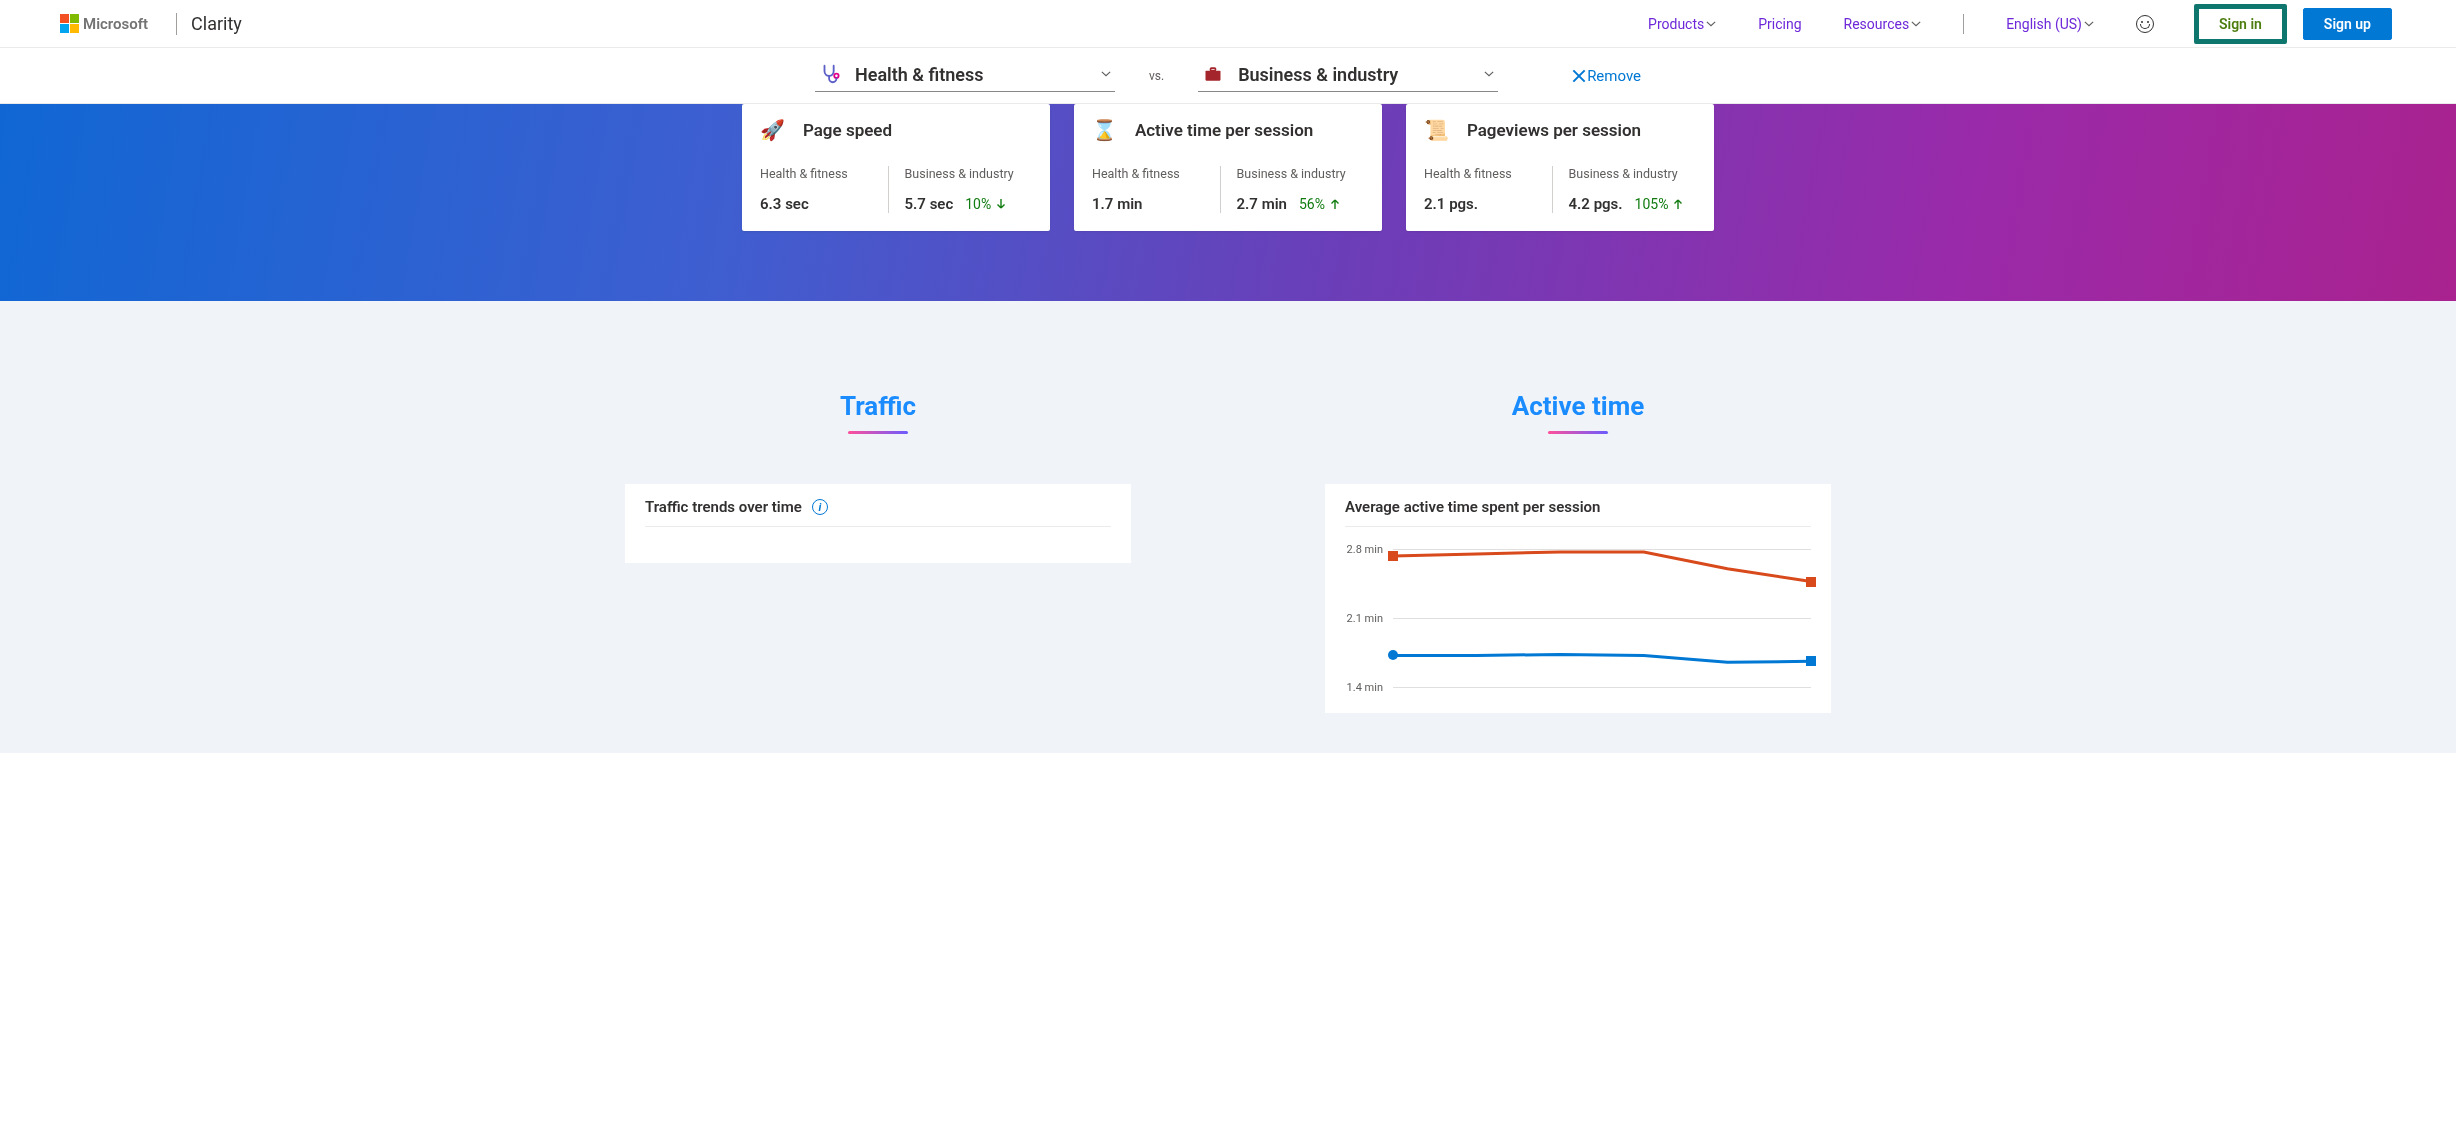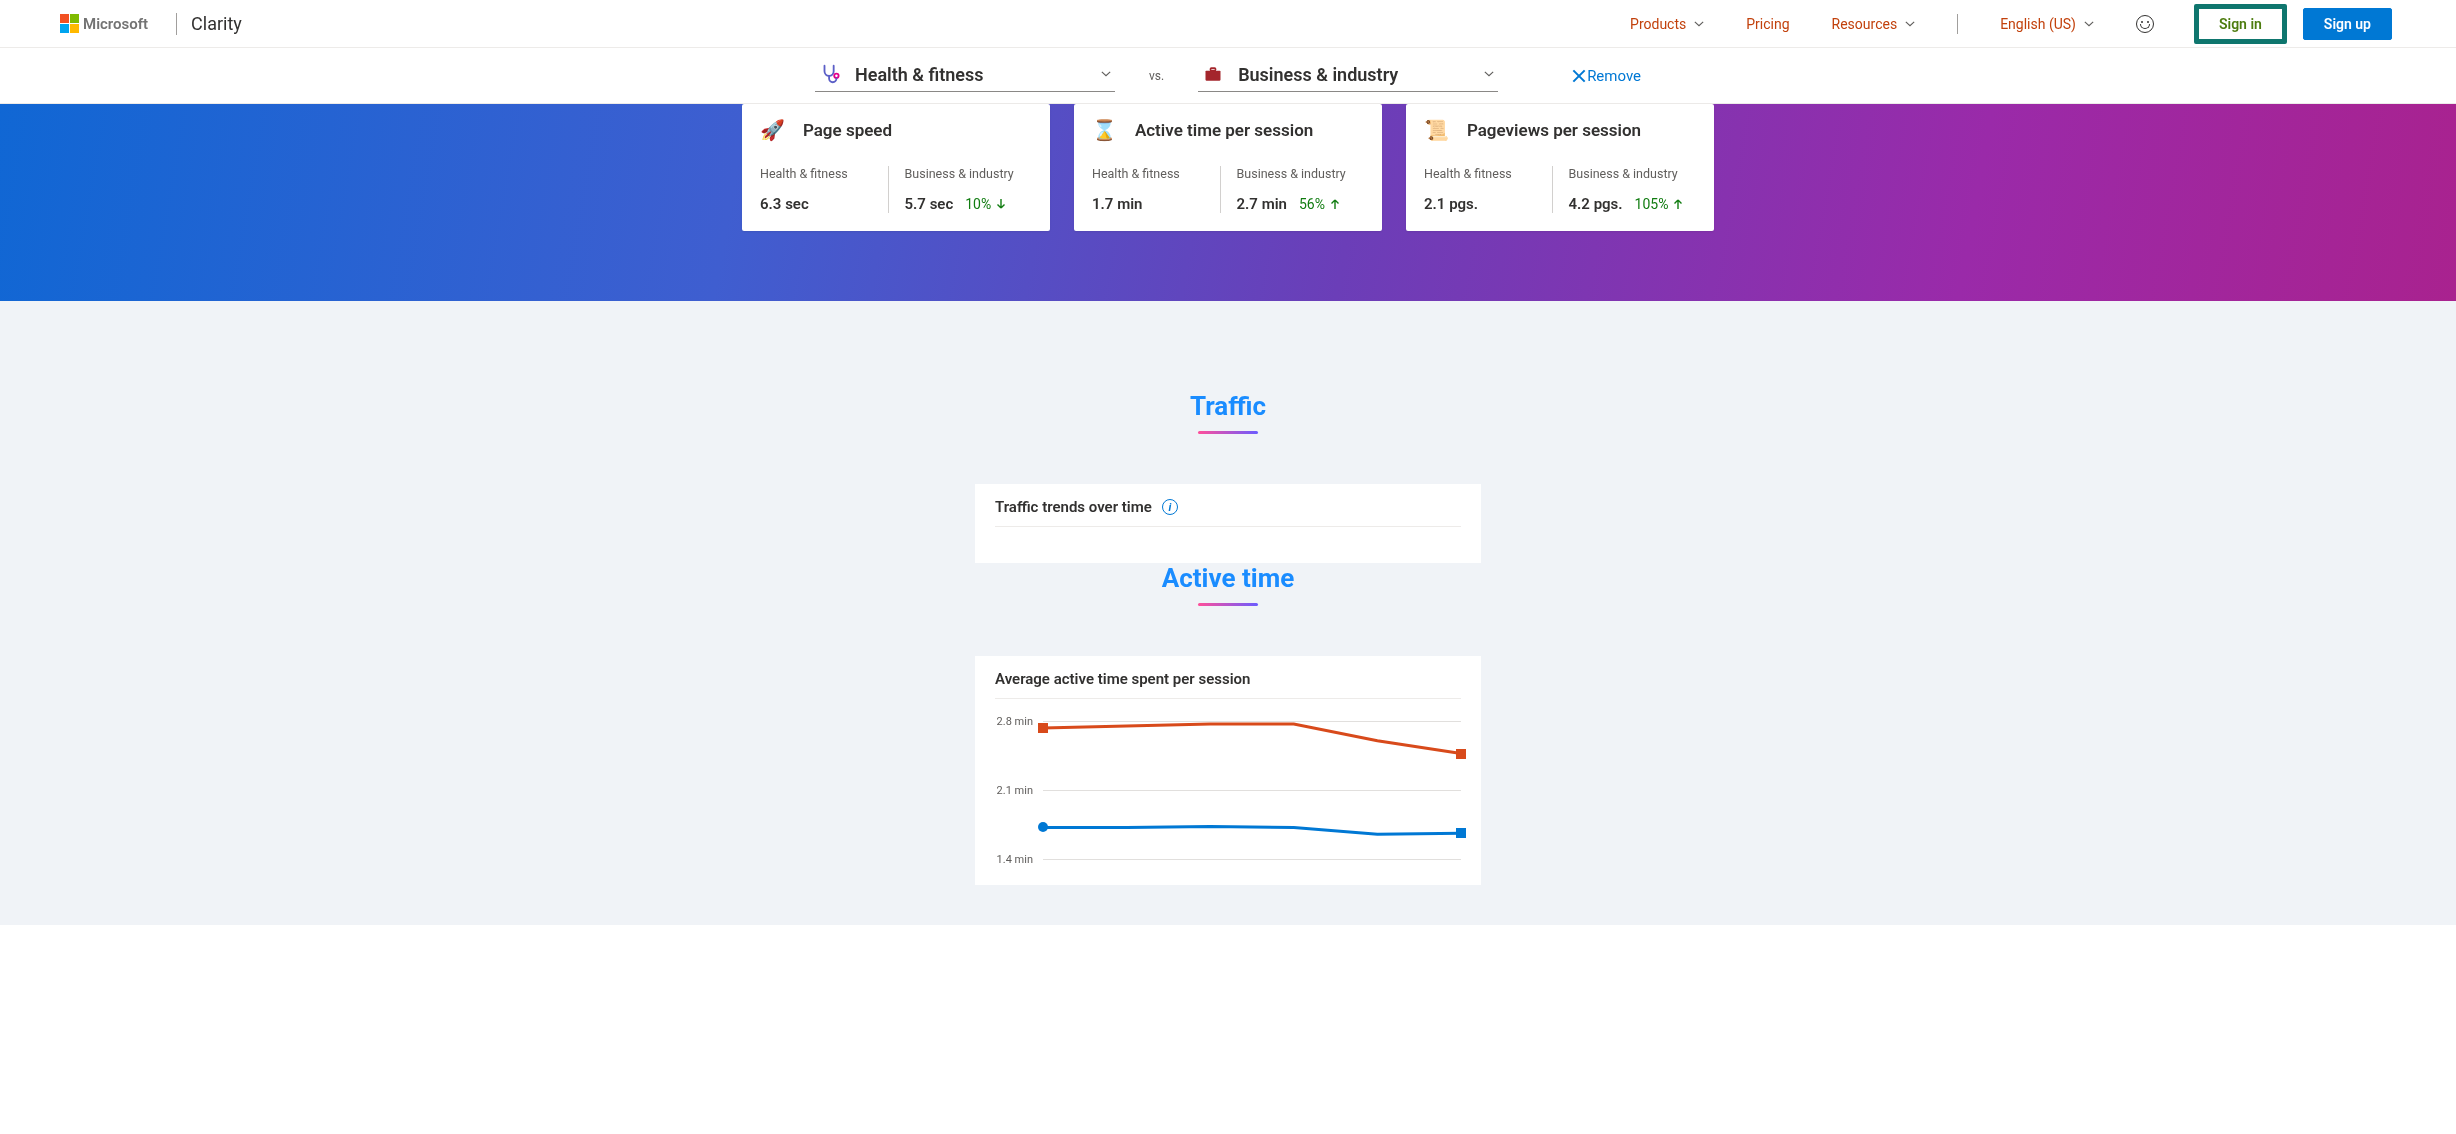--- a/index.html
+++ b/index.html
@@ -11,21 +11,21 @@
   .ms-sq { display:grid; grid-template-columns:9px 9px; grid-template-rows:9px 9px; gap:1px;}
   .ms-sq span:nth-child(1){background:#f25022;}
   .ms-sq span:nth-child(2){background:#7fba00;}
   .ms-sq span:nth-child(3){background:#00a4ef;}
   .ms-sq span:nth-child(4){background:#ffb900;}
   .ms-word { font-size:15px; color:#737373; font-weight:600;}
   .divider-v { width:1px; height:22px; background:#a19f9d; margin:0 14px;}
   .clarity-word { font-size:18px; font-weight:400; color:#323130;}
   .nav-spacer { flex:1; }
   .nav-items { display:flex; align-items:center; gap:42px; }
-  .nav-link { font-size:14px; color:#c2410c; display:flex; align-items:center; gap:8px; cursor:pointer;}
+  .nav-link { font-size:14px; color:#6d28d9; display:flex; align-items:center; gap:2px; cursor:pointer;}
   .chev { width:10px; height:10px;}
   .nav-sep { width:1px; height:20px; background:#a19f9d; }
   .smiley { width:18px; height:18px; border:1.5px solid #323130; border-radius:50%; position:relative; cursor:pointer;}
   .smiley::before, .smiley::after { content:""; position:absolute; width:2px; height:2px; background:#323130; border-radius:50%; top:5px;}
   .smiley::before{left:4px;} .smiley::after{right:4px;}
   .smiley .mouth{position:absolute; bottom:3px; left:3px; right:3px; height:5px; border:1.5px solid #323130; border-top:none; border-radius:0 0 10px 10px;}
   .btn { font-size:14px; font-weight:600; padding:7px 20px; border-radius:2px; cursor:pointer;}
   .btn-outline { border:5px solid #0f766e; color:#4d7c0f; background:#fff;}
   .btn-solid { border:1px solid #0078d4; color:#fff; background:#0078d4;}
   .right-group { display:flex; align-items:center; gap:16px; margin-left:40px;}
@@ -50,21 +50,21 @@
   .card-cols { display:flex; }
   .col { flex:1; }
   .col + .col { border-left:1px solid #d2d0ce; padding-left:16px;}
   .col .cat { font-size:12.5px; color:#605e5c; margin-bottom:14px;}
   .valrow { display:flex; align-items:center; gap:12px;}
   .val { font-size:15px; font-weight:600;}
   .delta { font-size:14px; color:#107c10; font-weight:400; display:flex; align-items:center; gap:4px;}
 
   
   .lower { background:#f0f3f7; padding:90px 0 40px 0;}
-  .section-row { display:flex; justify-content:space-around; max-width:1400px; margin:0 auto;flex-direction:column;}
+  .section-row { display:flex; justify-content:space-around; max-width:1400px; margin:0 auto;}
   .section-block { display:flex; flex-direction:column; align-items:center;}
   .section-title { font-size:26px; font-weight:700; color:#1a8cff; margin-bottom:10px;}
   .grad-underline { width:60px; height:3px; background:linear-gradient(90deg,#ff4f9a,#6b5bff); border-radius:2px;}
   .chart-card { background:#fff; width:506px; margin-top:50px; padding:14px 20px 20px 20px;}
   .chart-title-row { display:flex; align-items:center; gap:10px; border-bottom:1px solid #edebe9; padding-bottom:10px; margin-bottom:16px;}
   .chart-title { font-size:15px; font-weight:600;}
   .info-icon { width:16px; height:16px; border:1.5px solid #0078d4; border-radius:50%; color:#0078d4; font-size:11px; font-weight:700; display:flex; align-items:center; justify-content:center; font-style:italic; cursor:pointer;}
   .chart-area { position:relative; height:150px; }
   .yaxis { position:absolute; left:0; top:0; bottom:0; width:42px;}
   .ytick { position:absolute; left:0; font-size:11px; color:#605e5c; transform:translateY(-50%); text-align:right; width:38px;}

